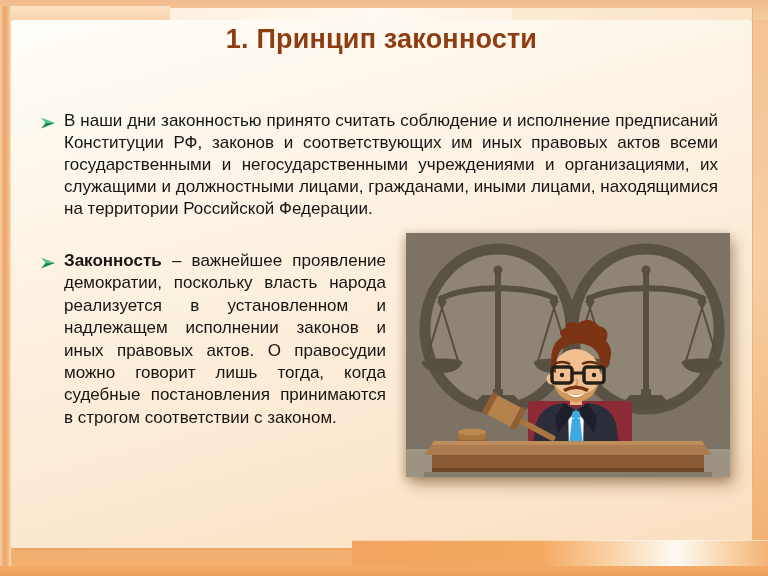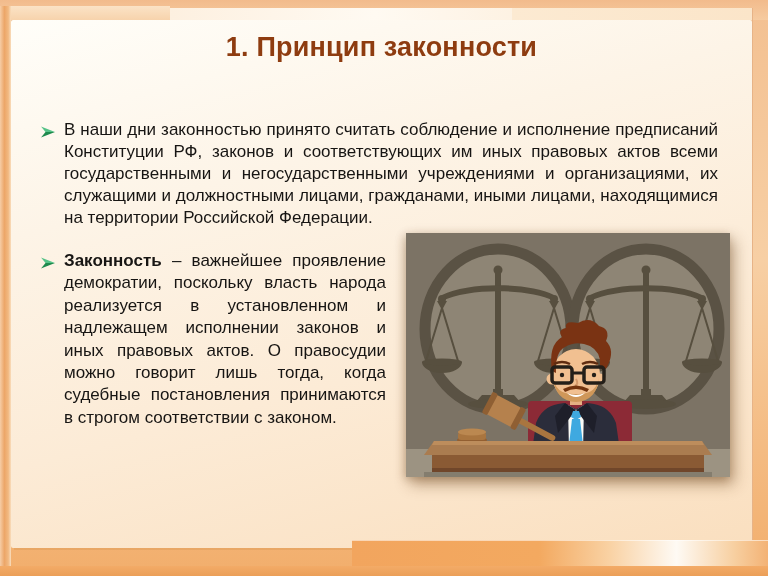--- a/index.html
+++ b/index.html
@@ -23,25 +23,25 @@
   .main-panel{position:absolute;left:11px;top:20px;width:741px;height:528px;border-radius:2px;
     background:linear-gradient(165deg,#fffef9 0%,#fdf4e7 30%,#fcebd6 62%,#fadfbf 100%);}
   .bottom-line{position:absolute;left:14px;top:548px;width:688px;height:2px;
     background:linear-gradient(90deg,rgba(232,166,100,.95) 0%,rgba(232,166,100,.9) 78%,rgba(232,166,100,0) 100%);}
   .bottom-ribbon{position:absolute;left:352px;top:540px;width:416px;height:27px;
     background:linear-gradient(90deg,#f2a55e 0%,#f3a960 45%,#f9d2a4 62%,#fefaf4 78%,#f7cfa0 92%,#f3b275 100%);
     box-shadow:inset 0 1px 0 rgba(255,255,255,.55);}
   .bottom-strip{position:absolute;left:0;top:566px;width:768px;height:10px;
     background:linear-gradient(180deg,#f3ab67,#eb9f58);}
   
-  .title{position:absolute;left:11px;top:32px;width:741px;text-align:center;
+  .title{position:absolute;left:11px;top:24px;width:741px;text-align:center;
     font-size:27px;font-weight:bold;color:#8e3c10;letter-spacing:.2px;}
   
   .bullet{position:absolute;display:flex;align-items:flex-start;}
-  .bullet-1{left:40px;top:119px;width:678px;}
+  .bullet-1{left:40px;top:110px;width:678px;}
   .bullet-2{left:40px;top:237px;width:346px;margin-top:13px;}
   .marker{flex:0 0 24px;padding-top:4px;}
   .btext{flex:1 1 auto;font-size:17px;line-height:22px;color:#171513;text-align:justify;}
   .bullet-2 .btext{line-height:22.4px;}
   .blead{font-weight:bold;}
   
   .illus{position:absolute;left:406px;top:233px;width:324px;height:244px;
     box-shadow:4px 7px 14px rgba(100,60,20,.45), -2px 2px 8px rgba(100,60,20,.25);}
   .illus svg{display:block;}
 </style>

